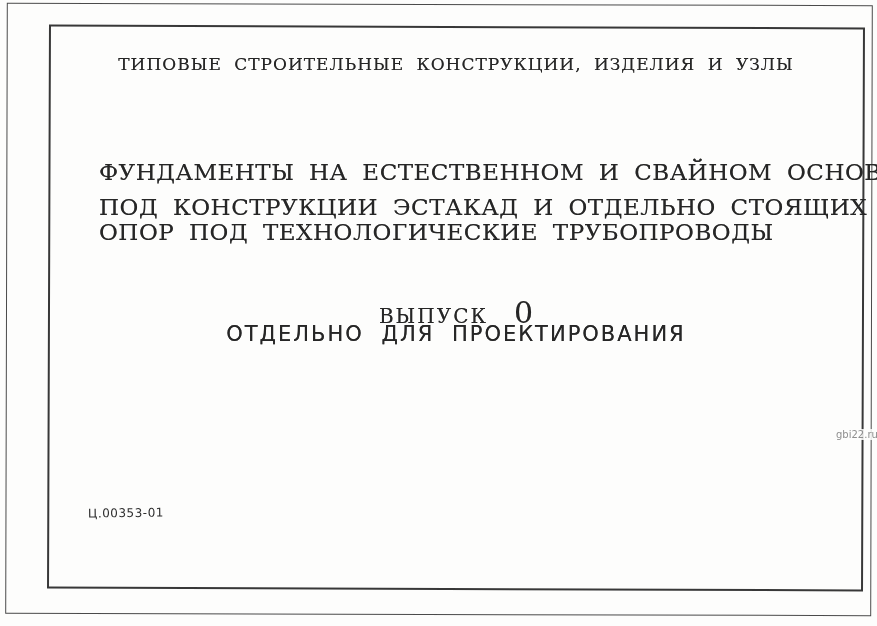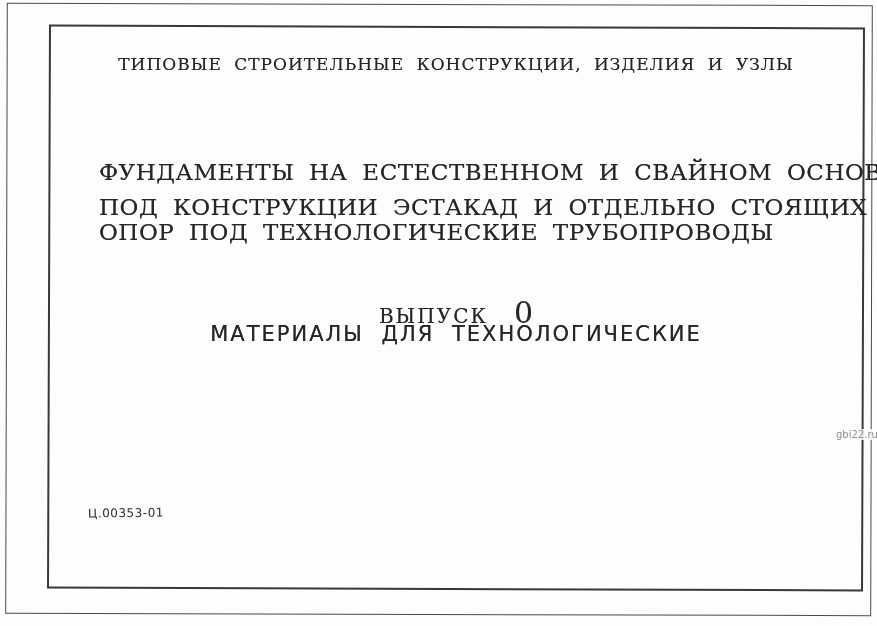--- a/index.html
+++ b/index.html
@@ -128,19 +128,19 @@
   <div class="line title-line t1">ФУНДАМЕНТЫ НА ЕСТЕСТВЕННОМ И СВАЙНОМ ОСНОВАНИИ</div>
 
   <div class="line title-line t2">ПОД КОНСТРУКЦИИ ЭСТАКАД И ОТДЕЛЬНО СТОЯЩИХ</div>
 
   <div class="line title-line t3">ОПОР ПОД ТЕХНОЛОГИЧЕСКИЕ ТРУБОПРОВОДЫ</div>
 
   <div class="line centered issue-line">
     <span class="issue-label">ВЫПУСК</span><span class="issue-number">0</span>
   </div>
 
-  <div class="line centered subtitle-line">МАТЕРИАЛЫ ДЛЯ ТЕХНОЛОГИЧЕСКИЕ</div>
+  <div class="line centered subtitle-line">ОТДЕЛЬНО ДЛЯ ПРОЕКТИРОВАНИЯ</div>
 
   <div class="stamp">Ц.00353-01</div>
 
   <div class="watermark">gbi22.ru</div>
 
 </div>
 
 </body></html>

